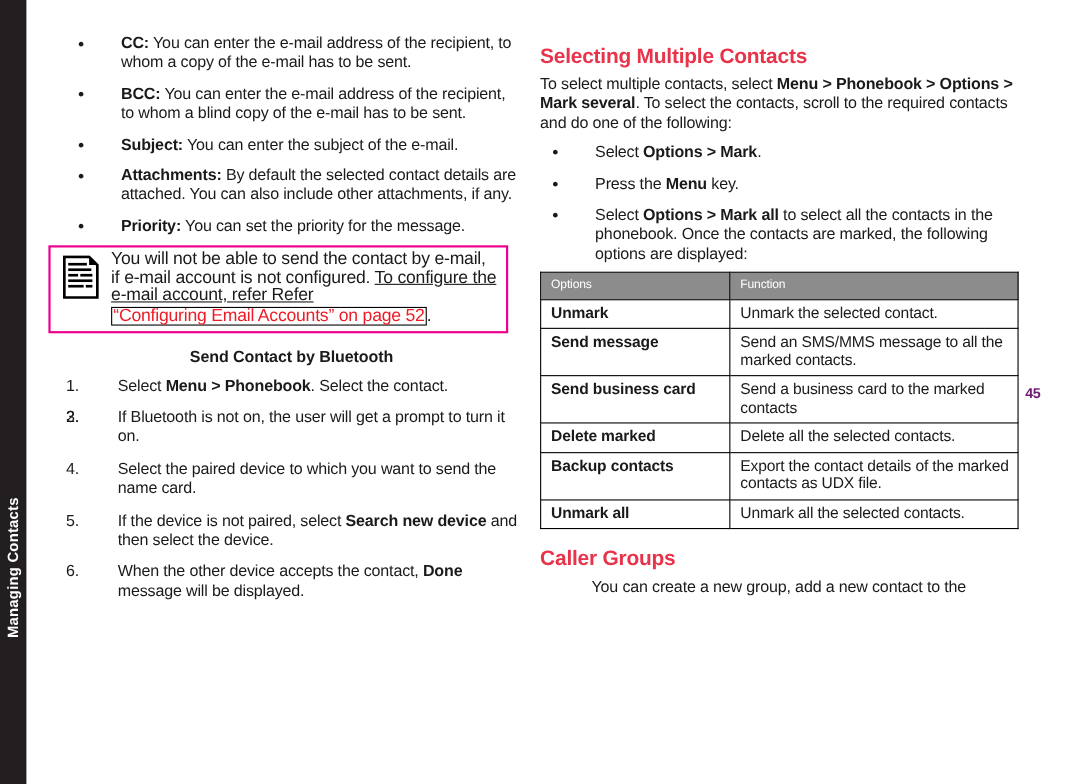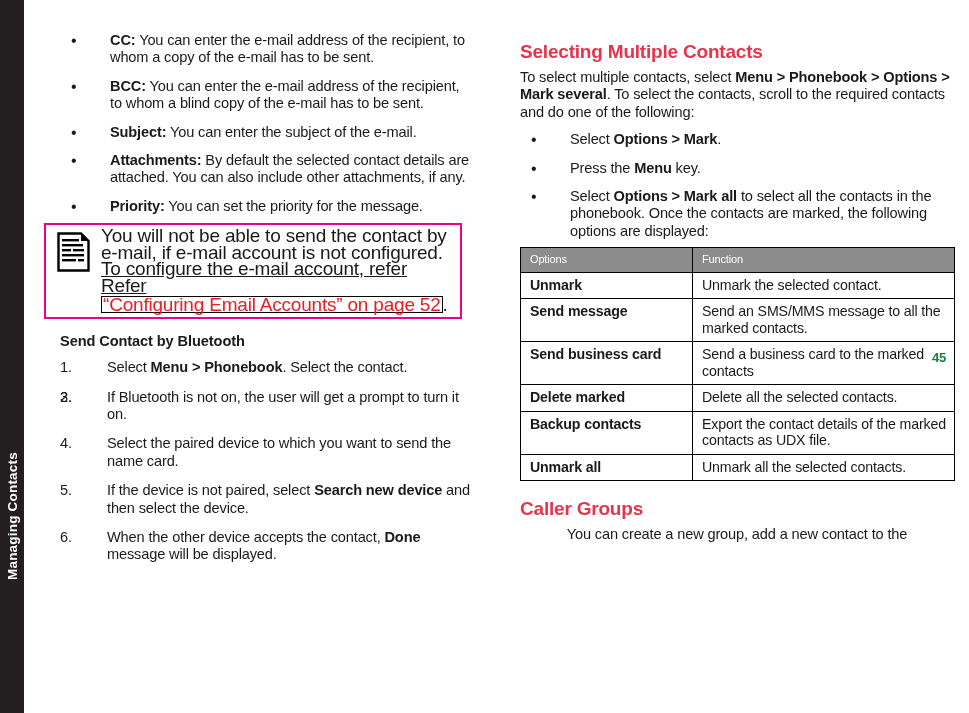--- a/index.html
+++ b/index.html
@@ -37,31 +37,31 @@
     font-size: 13.5px;
     letter-spacing: 0.2px;
     transform-box: border-box;
   }
 
   
   #page-number {
     position: absolute;
     left: 932px;
     top: 350px;
-    color: #15803d;
+    color: #701a75;
     font-family: "Liberation Sans Narrow", "Liberation Sans", sans-serif;
     font-weight: bold;
     font-size: 13px;
     letter-spacing: -0.3px;
   }
 
   
   .column { position: absolute; top: 0; }
   #left-column  { left: 60px;  width: 410px; }
-  #right-column { left: 491px; width: 434px; margin-left: 29px; }
+  #right-column { left: 491px; width: 434px; }
 
   
   .body-text {
     font-size: 14.6px;
     line-height: 17.4px;
     color: #1a1a1a;
     letter-spacing: -0.15px;
   }
   b, strong { font-weight: bold; }
 
@@ -99,20 +99,21 @@
     font-family: "Liberation Sans Narrow", "Liberation Sans", sans-serif;
     font-weight: bold;
     font-size: 19px;
     letter-spacing: -0.2px;
   }
   h3.sub-heading {
     margin: 0 0 10px 0;
     font-size: 14.6px;
     font-weight: bold;
     letter-spacing: -0.1px;
+    text-align: center;
   }
 
   
   #note-box {
     position: relative;
     margin-left: -16px;
     width: 418px;
     border: 2px solid #ec008c;
     box-sizing: border-box;
     display: flex;
@@ -121,21 +122,21 @@
   }
   #note-box .note-icon-cell {
     width: 55px;
     flex: 0 0 55px;
     display: flex;
     justify-content: center;
     padding-top: 4px;
   }
   #note-box .note-text {
     flex: 1 1 auto;
-    font-size: 19px;
+    font-size: 16px;
     line-height: 16.6px;
     letter-spacing: -0.2px;
     padding-right: 8px;
   }
   .underlined { text-decoration: underline; }
   .link-box {
     display: inline-block;
     border: 1.5px solid #000000;
     padding: 0 1px;
     line-height: 15px;

